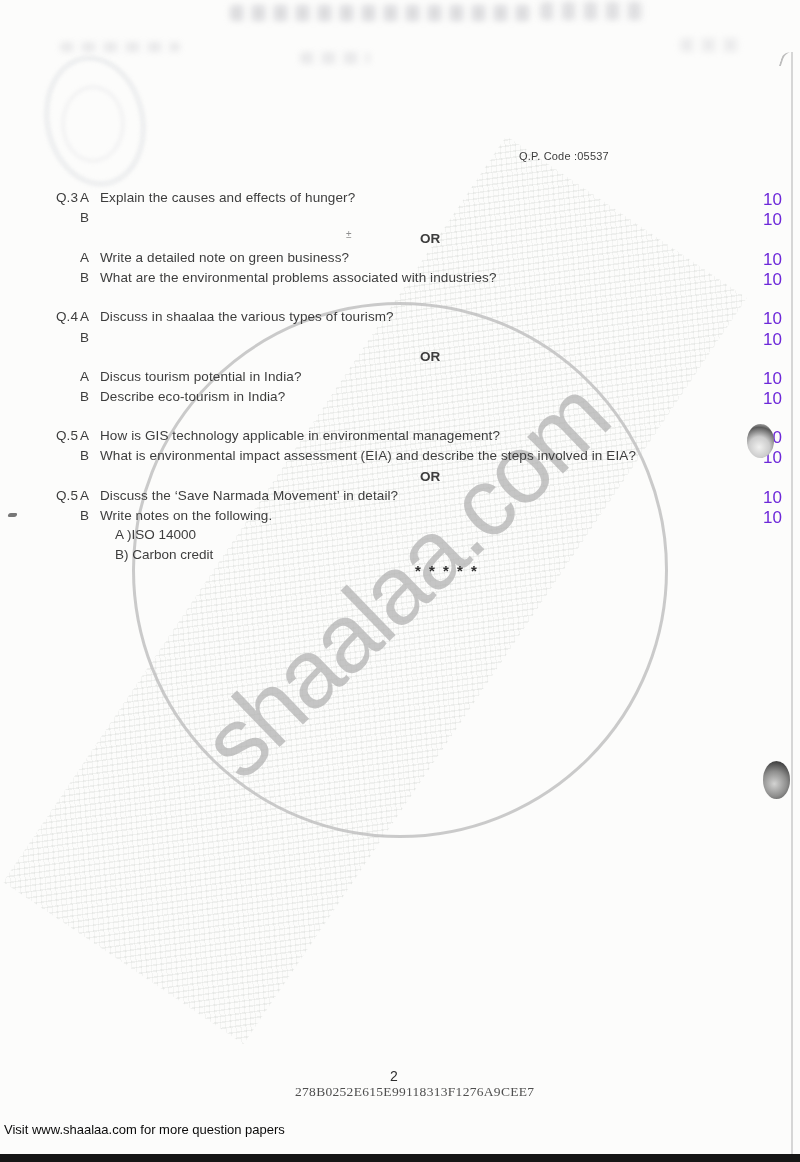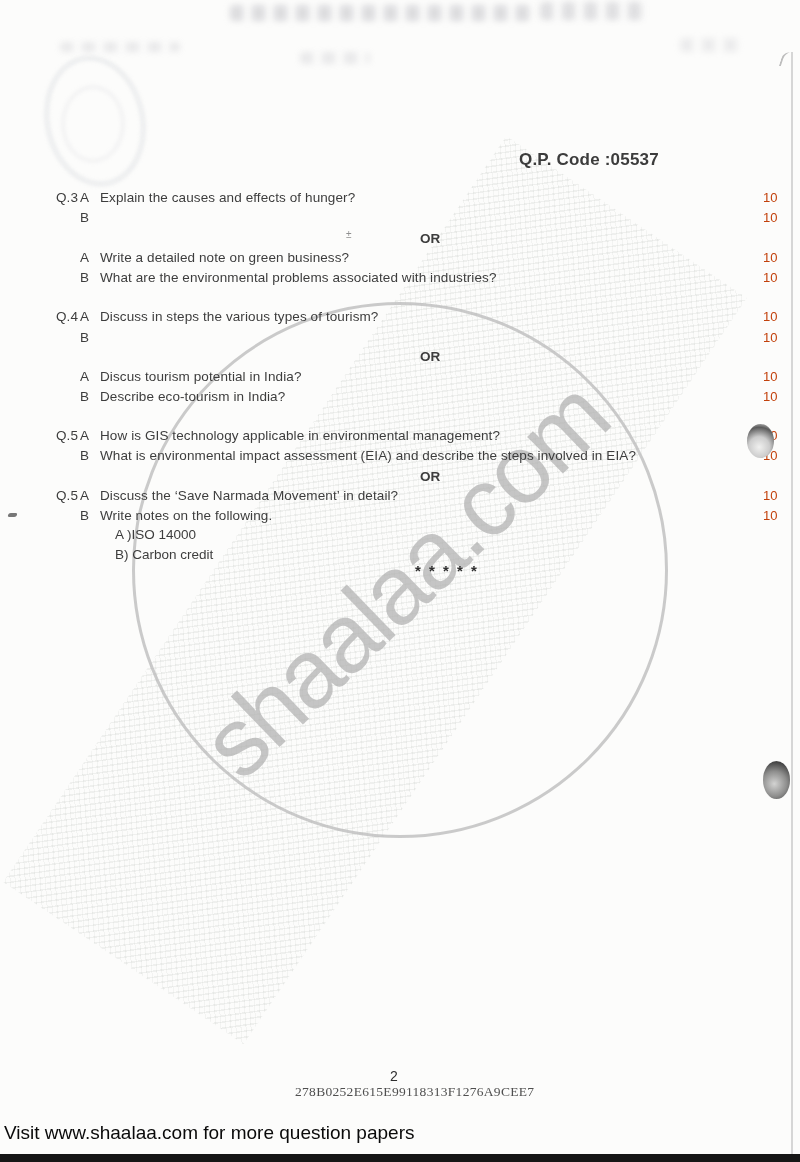--- a/index.html
+++ b/index.html
@@ -30,34 +30,34 @@
   .texture-band{position:absolute;left:-75px;top:445px;width:900px;height:290px;transform:rotate(-56deg);
     background:
       repeating-linear-gradient(48deg, rgba(158,165,158,.14) 0 1.5px, rgba(255,255,255,0) 1.5px 6px),
       repeating-linear-gradient(-38deg, rgba(158,165,158,.10) 0 1px, rgba(255,255,255,0) 1px 5px);}
   .wm-circle{position:absolute;left:132px;top:302px;width:530px;height:530px;border-radius:50%;
              border:3px solid rgba(186,186,186,.75);filter:blur(.5px);}
   .wm-text{position:absolute;left:105px;top:510px;width:600px;height:140px;line-height:140px;text-align:center;
            font-size:97px;letter-spacing:-3px;color:rgba(176,176,176,.72);transform:rotate(-44deg);white-space:nowrap;}
 
   
-  .qpcode{position:absolute;left:519px;top:150px;font-size:17px;font-weight:bold;color:#3c3c3c;letter-spacing:.2px;}
+  .qpcode{position:absolute;left:519px;top:150px;font-size:11px;font-weight:normal;color:#3c3c3c;letter-spacing:.2px;}
   .qrow{position:absolute;left:0;width:800px;height:20px;font-size:13.5px;color:#3d3d3d;letter-spacing:.1px;}
   .qnum{position:absolute;left:56px;}
   .qsub{position:absolute;left:80px;}
   .qtext{position:absolute;left:100px;white-space:nowrap;}
-  .qmarks{position:absolute;left:763px;font-size:13px;color:#c2410c;}
+  .qmarks{position:absolute;left:763px;font-size:17px;color:#6d28d9;}
   .orrow{position:absolute;left:420px;font-size:13.5px;font-weight:bold;color:#3d3d3d;}
   .subrow{position:absolute;left:115px;font-size:13.5px;color:#3d3d3d;white-space:nowrap;}
   .stars{position:absolute;left:415px;top:562px;font-size:15px;font-weight:bold;letter-spacing:2px;color:#2e2e2e;}
 
   .pagenum{position:absolute;left:384px;top:1068px;width:20px;text-align:center;font-size:14px;color:#2f2f2f;}
   .dochash{position:absolute;left:295px;top:1084px;font-family:"Liberation Serif", serif;font-size:13.5px;
            color:#4f4f4f;letter-spacing:.3px;white-space:nowrap;}
-  .visit{position:absolute;left:4px;top:1122px;font-size:19px;color:#0a0a0a;white-space:nowrap;}
+  .visit{position:absolute;left:4px;top:1122px;font-size:13px;color:#0a0a0a;white-space:nowrap;}
 </style>
 </head>
 <body>
 
 <div class="page">
 
   <div class="smudge" style="left:230px;top:5px;width:300px;height:16px;"></div>
   <div class="smudge" style="left:540px;top:2px;width:105px;height:18px;opacity:.9;"></div>
   <div class="smudge" style="left:60px;top:42px;width:120px;height:10px;opacity:.6;"></div>
   <div class="smudge" style="left:300px;top:52px;width:70px;height:12px;opacity:.6;"></div>
@@ -93,21 +93,21 @@
   <div class="qrow" style="top:270px">
     <span class="qnum"></span>
     <span class="qsub">B</span>
     <span class="qtext">What are the environmental problems associated with industries?</span>
     <span class="qmarks">10</span>
   </div>
 
   <div class="qrow" style="top:309px">
     <span class="qnum">Q.4</span>
     <span class="qsub">A</span>
-    <span class="qtext">Discuss in steps the various types of tourism?</span>
+    <span class="qtext">Discuss in shaalaa the various types of tourism?</span>
     <span class="qmarks">10</span>
   </div>
   <div class="qrow" style="top:330px">
     <span class="qnum"></span>
     <span class="qsub">B</span>
     <span class="qmarks">10</span>
   </div>
   <div class="orrow" style="top:349px">OR</div>
   <div class="qrow" style="top:369px">
     <span class="qnum"></span>

